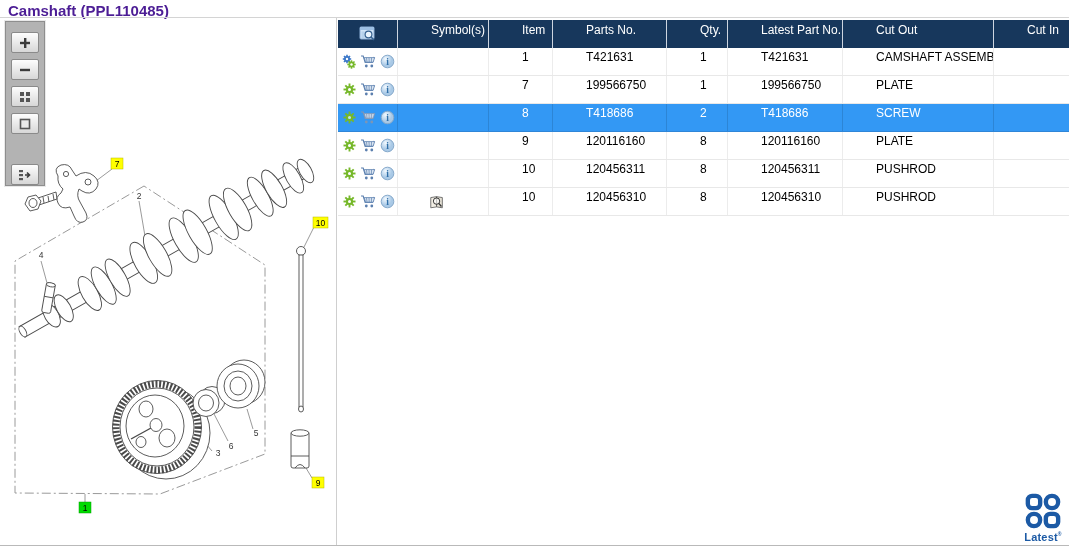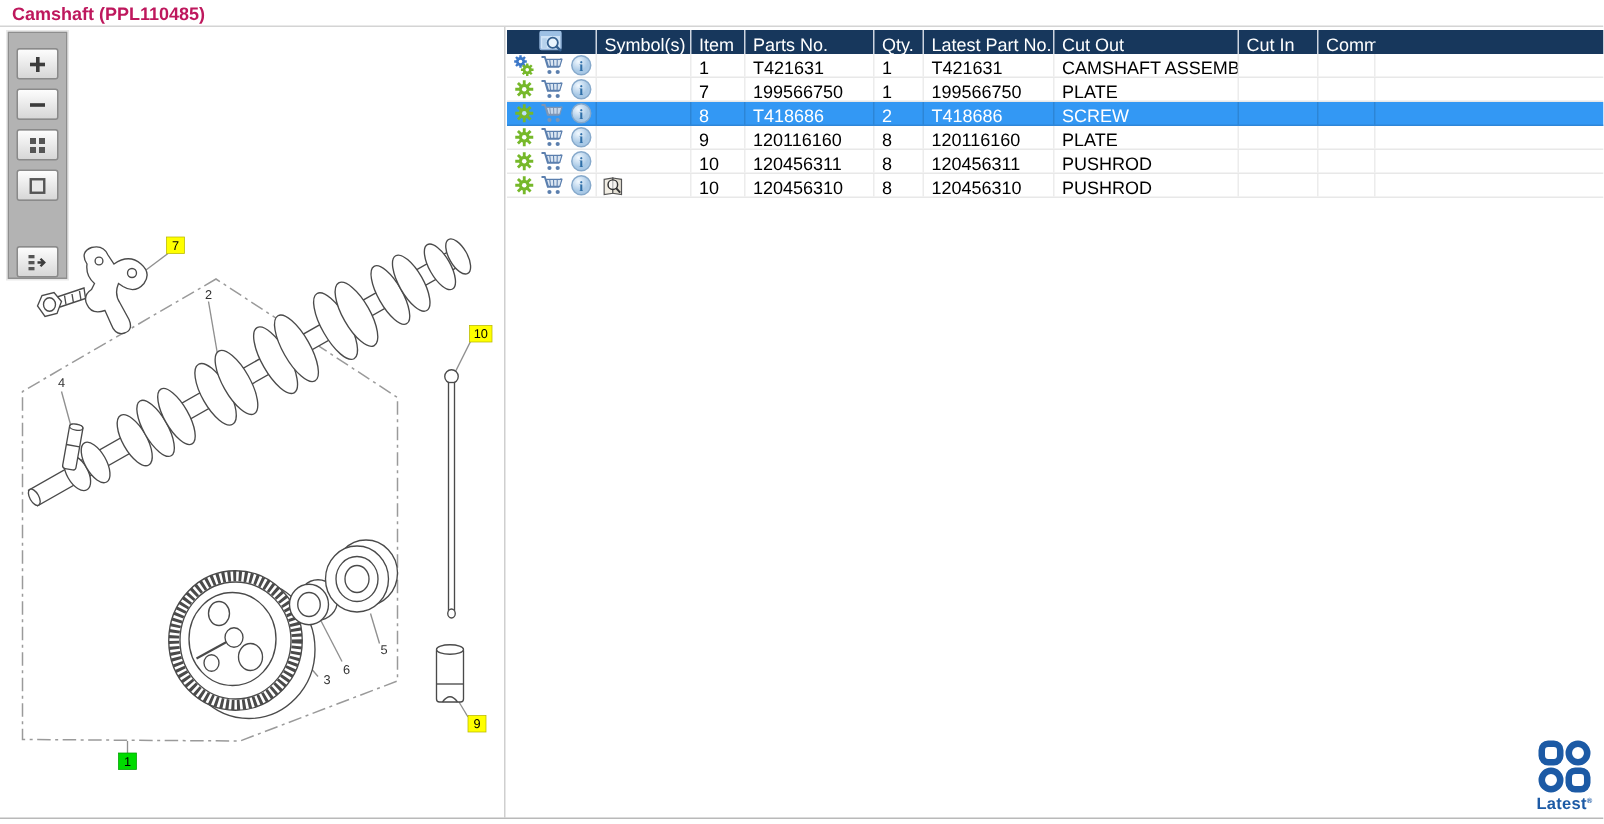--- a/index.html
+++ b/index.html
@@ -2,21 +2,21 @@
 <html><head>
 <meta charset="utf-8">
 <style>
   html,body{margin:0;padding:0;}
   body{
     width:1069px;height:549px;position:relative;overflow:hidden;
     background:#ffffff;font-family:"Liberation Sans",sans-serif;
     -webkit-font-smoothing:antialiased;
   }
   
-  .page-title{position:absolute;left:8px;top:2px;font-size:12px;font-weight:bold;color:#be185d;}
+  .page-title{position:absolute;left:8px;top:2px;font-size:15px;font-weight:bold;color:#4c1d95;}
   .title-rule{position:absolute;left:0;top:17px;width:1069px;height:1px;background:#d4d4d4;}
   .bottom-rule{position:absolute;left:0;top:545px;width:1069px;height:1px;background:#b9b9b9;}
   .v-divider{position:absolute;left:336px;top:18px;width:1px;height:527px;background:#cfcfcf;}
 
   
   .dtoolbar{
     position:absolute;left:5px;top:21px;width:40px;height:165px;
     background:#b3b3b3;border:1px solid #8e8e8e;outline:1px solid #e9e9e9;
     display:flex;flex-direction:column;align-items:center;padding-top:10px;box-sizing:border-box;gap:6px;
   }
@@ -30,21 +30,21 @@
   .tbtn svg{display:block;}
 
   
   .diagram-svg{position:absolute;left:0;top:0;}
 
   
   .ptable{position:absolute;left:338px;top:20px;width:731px;font-size:12px;color:#000;}
   .trow{
     display:grid;
     grid-template-columns:60px 63px 36px 86px 33px 87px 123px 53px 38px 1fr;
-    height:16px;box-sizing:border-box;
+    height:28px;box-sizing:border-box;gap:28px;
   }
   .thead{background:#17375C;color:#fff;}
   .th{
     line-height:20px;padding:0 0 0 5px;border-right:1px solid #cdd5e0;
     white-space:nowrap;overflow:hidden;box-sizing:border-box;
   }
   .th:last-child{border-right:none;text-align:right;}
   .th.icon-col{display:flex;align-items:center;justify-content:center;padding:0;}
   .tbody-row{border-bottom:1px solid #e8e8e8;background:#fff;}
   .td{

